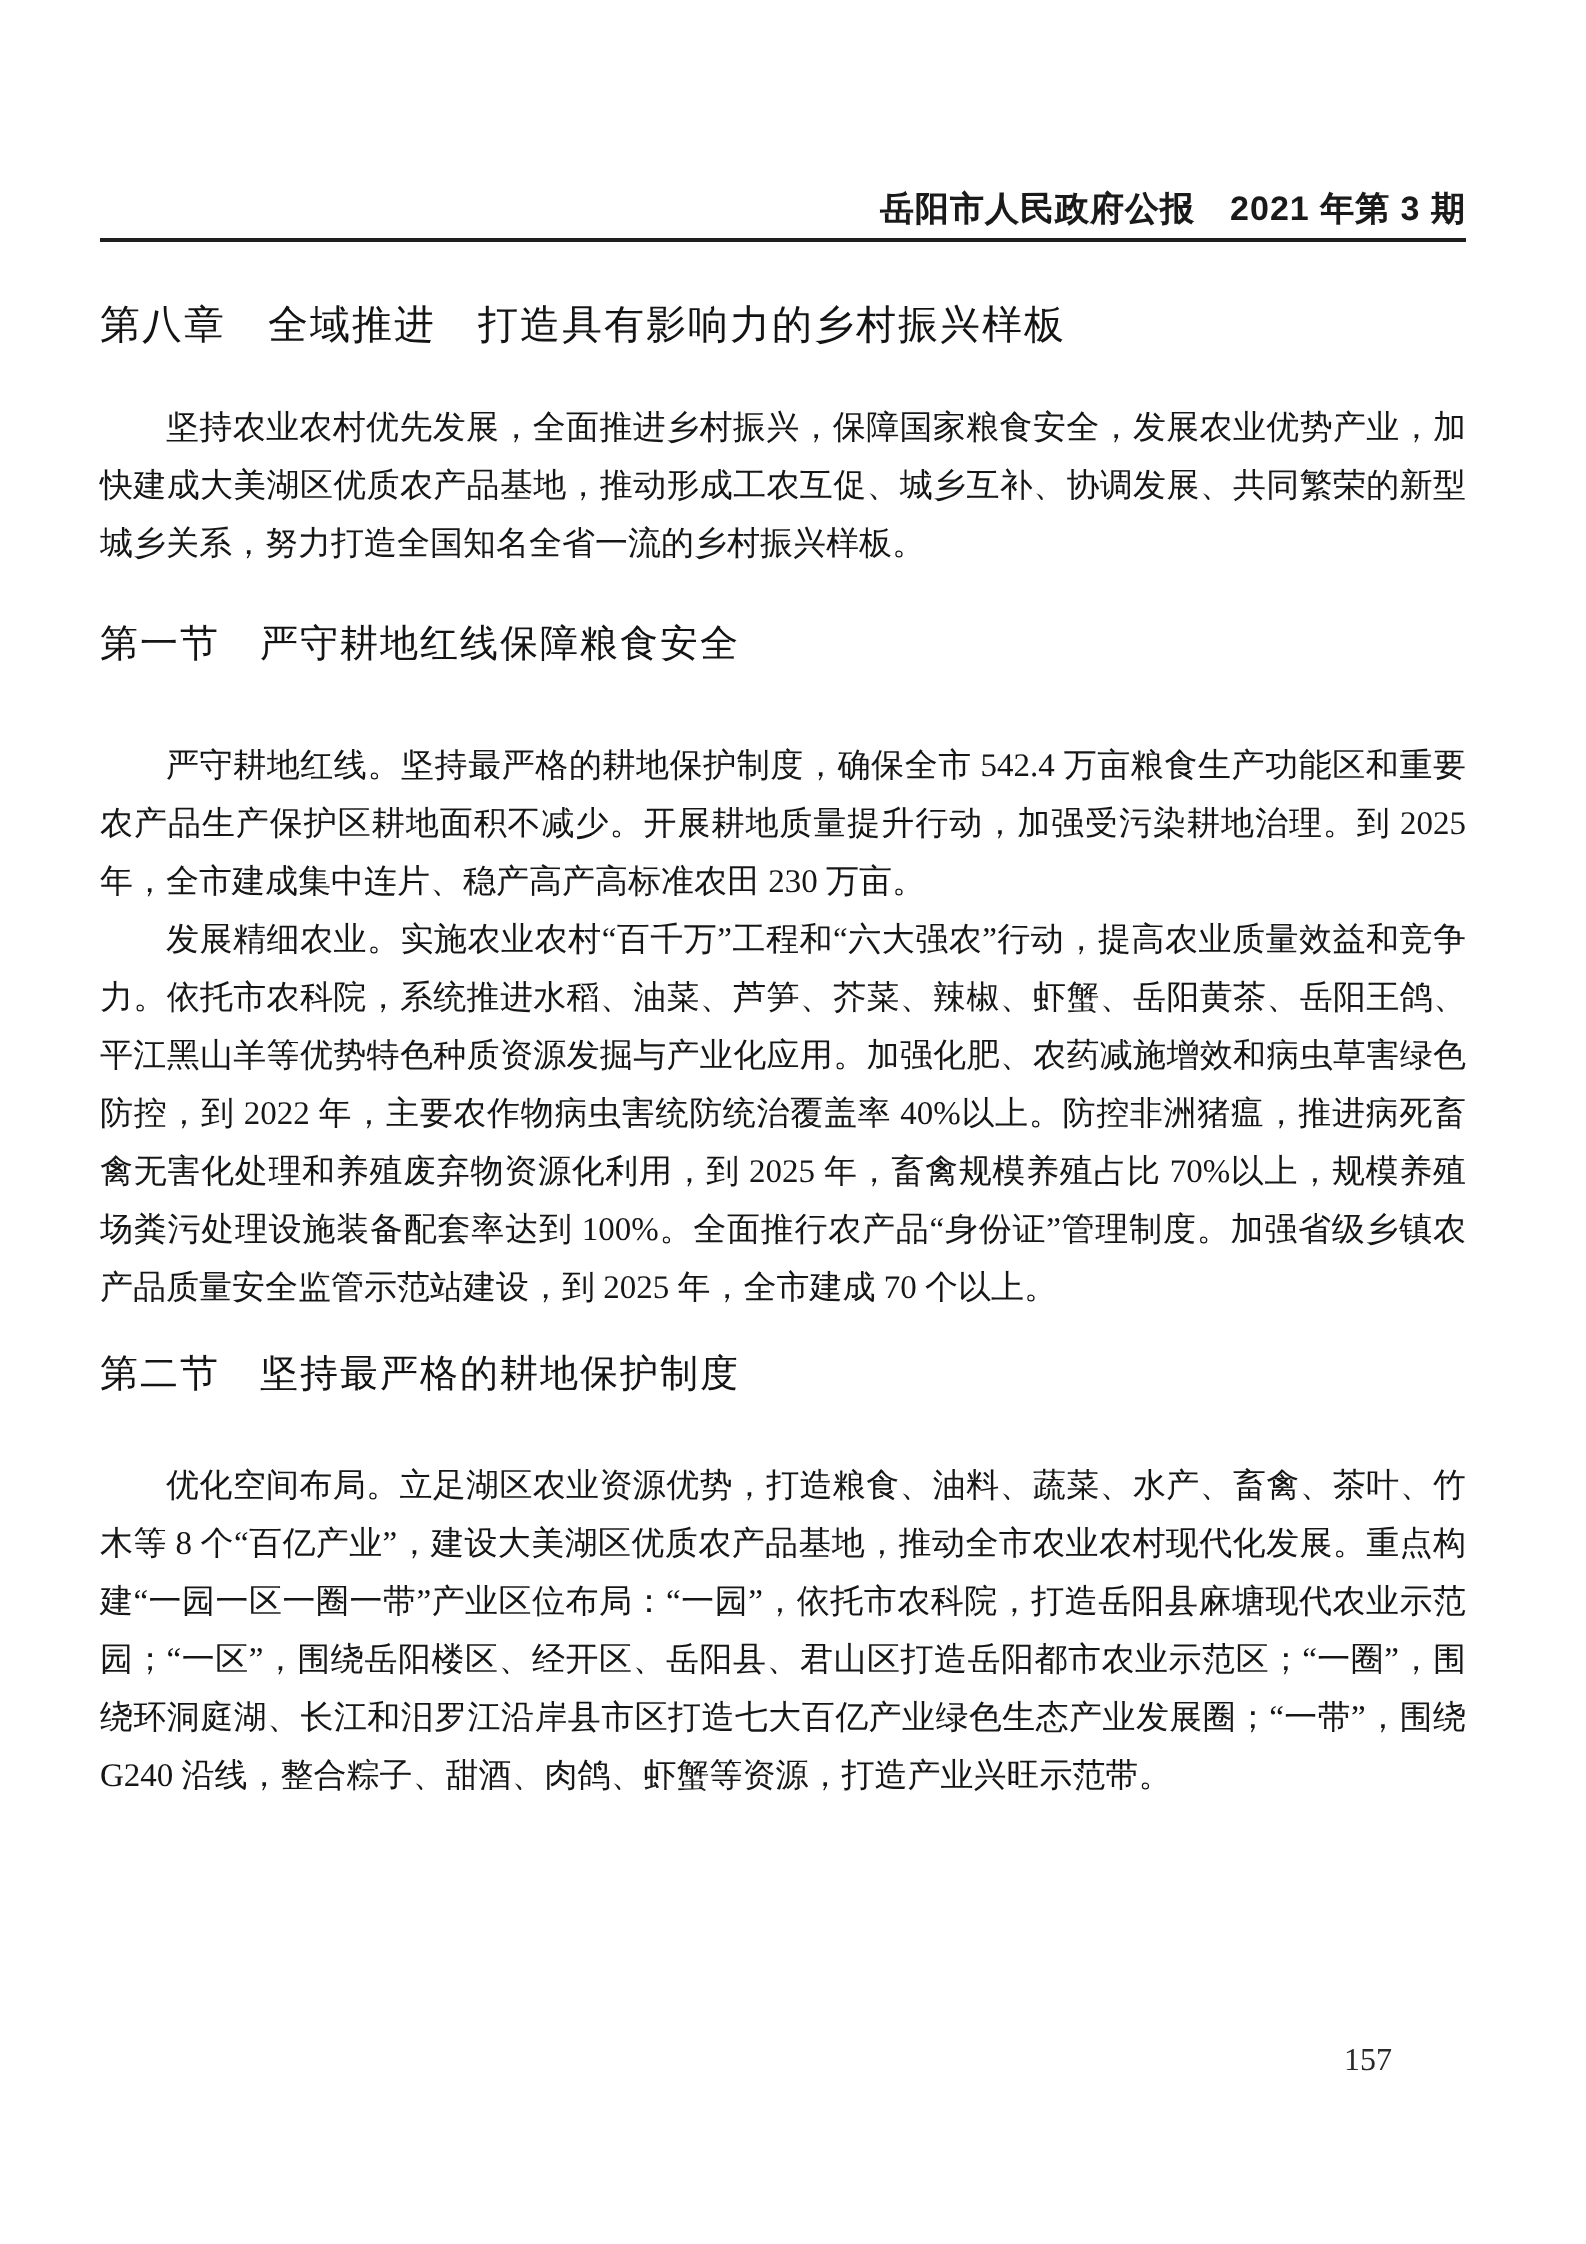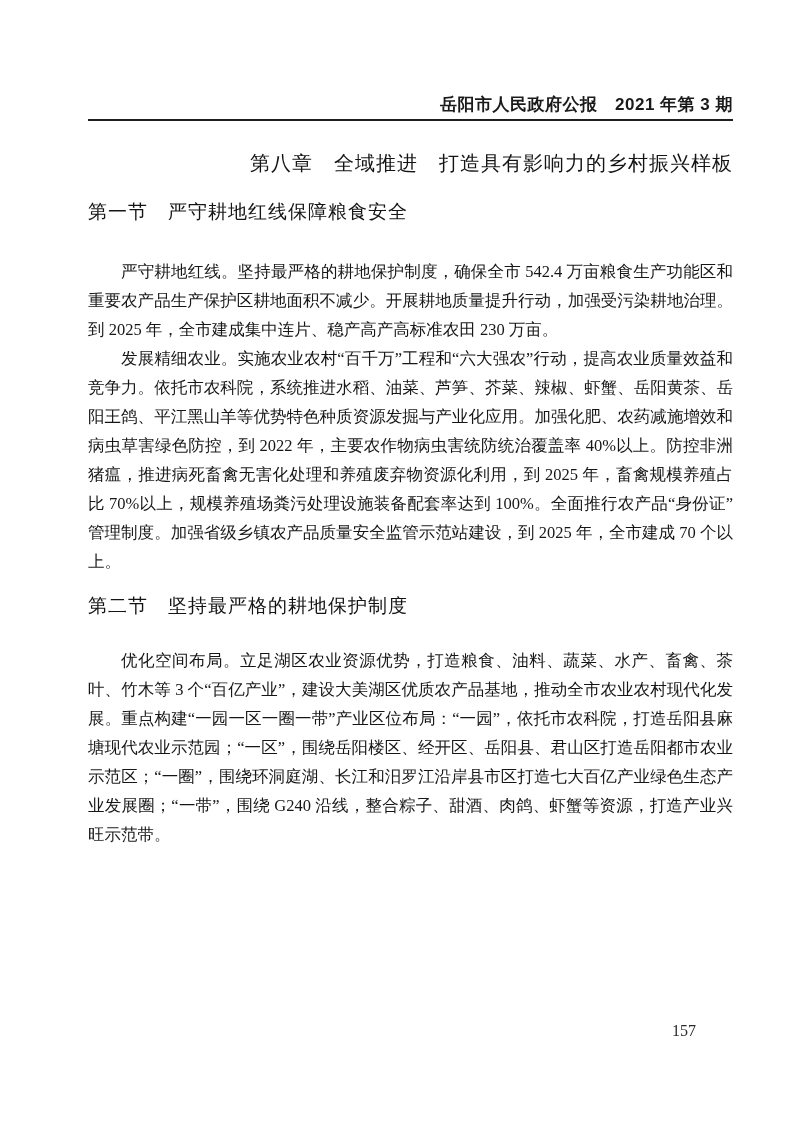--- a/index.html
+++ b/index.html
@@ -11,21 +11,21 @@
     width: 793px;
     height: 1122px;
     position: relative;
     overflow: hidden;
     font-family: "Liberation Serif", "DejaVu Serif", serif;
     color: #161616;
   }
   .sheet {
     position: absolute;
     top: 0; left: 0; right: 0; bottom: 0;
-    padding: 96px 60px 0 88px;
+    padding: 96px 60px 0 50px;
     box-sizing: border-box;
     background: #ffffff;
   }
   .running-header {
     text-align: right;
     font-family: "Liberation Sans", "DejaVu Sans", sans-serif;
     font-weight: 600;
     font-size: 17px;
     line-height: 18px;
     letter-spacing: 0.5px;
@@ -34,21 +34,21 @@
   }
   .header-rule {
     margin-top: 5px;
     height: 0;
     border-bottom: 2px solid #1f1f1f;
   }
   .chapter-title {
     margin: 30px 0 0 0;
     font-size: 20px;
     font-weight: 400;
-    text-align: right;
+    text-align: left;
     line-height: 24px;
     letter-spacing: 1px;
     color: #141414;
   }
   .para {
     margin: 0;
     font-size: 16.5px;
     line-height: 29px;
     text-align: justify;
     text-justify: inter-ideograph;
@@ -88,27 +88,28 @@
 <div class="sheet">
 
   <div class="running-header">
     <span>岳阳市人民政府公报　2021 年第 3 期</span>
   </div>
 
   <div class="header-rule"></div>
 
   <h1 class="chapter-title">第八章　全域推进　打造具有影响力的乡村振兴样板</h1>
 
+  <p class="para indent intro">坚持农业农村优先发展，全面推进乡村振兴，保障国家粮食安全，发展农业优势产业，加快建成大美湖区优质农产品基地，推动形成工农互促、城乡互补、协调发展、共同繁荣的新型城乡关系，努力打造全国知名全省一流的乡村振兴样板。</p>
 
   <h2 class="section-heading">第一节　严守耕地红线保障粮食安全</h2>
 
   <p class="para indent">严守耕地红线。坚持最严格的耕地保护制度，确保全市 542.4 万亩粮食生产功能区和重要农产品生产保护区耕地面积不减少。开展耕地质量提升行动，加强受污染耕地治理。到 2025 年，全市建成集中连片、稳产高产高标准农田 230 万亩。</p>
 
 
   <p class="para indent">发展精细农业。实施农业农村“百千万”工程和“六大强农”行动，提高农业质量效益和竞争力。依托市农科院，系统推进水稻、油菜、芦笋、芥菜、辣椒、虾蟹、岳阳黄茶、岳阳王鸽、平江黑山羊等优势特色种质资源发掘与产业化应用。加强化肥、农药减施增效和病虫草害绿色防控，到 2022 年，主要农作物病虫害统防统治覆盖率 40%以上。防控非洲猪瘟，推进病死畜禽无害化处理和养殖废弃物资源化利用，到 2025 年，畜禽规模养殖占比 70%以上，规模养殖场粪污处理设施装备配套率达到 100%。全面推行农产品“身份证”管理制度。加强省级乡镇农产品质量安全监管示范站建设，到 2025 年，全市建成 70 个以上。</p>
 
   <h2 class="section-heading section-2">第二节　坚持最严格的耕地保护制度</h2>
 
-  <p class="para indent">优化空间布局。立足湖区农业资源优势，打造粮食、油料、蔬菜、水产、畜禽、茶叶、竹木等 3 个“百亿产业”，建设大美湖区优质农产品基地，推动全市农业农村现代化发展。重点构建“一园一区一圈一带”产业区位布局：“一园”，依托市农科院，打造岳阳县麻塘现代农业示范园；“一区”，围绕岳阳楼区、经开区、岳阳县、君山区打造岳阳都市农业示范区；“一圈”，围绕环洞庭湖、长江和汨罗江沿岸县市区打造七大百亿产业绿色生态产业发展圈；“一带”，围绕 G240 沿线，整合粽子、甜酒、肉鸽、虾蟹等资源，打造产业兴旺示范带。</p>
+  <p class="para indent">优化空间布局。立足湖区农业资源优势，打造粮食、油料、蔬菜、水产、畜禽、茶叶、竹木等 8 个“百亿产业”，建设大美湖区优质农产品基地，推动全市农业农村现代化发展。重点构建“一园一区一圈一带”产业区位布局：“一园”，依托市农科院，打造岳阳县麻塘现代农业示范园；“一区”，围绕岳阳楼区、经开区、岳阳县、君山区打造岳阳都市农业示范区；“一圈”，围绕环洞庭湖、长江和汨罗江沿岸县市区打造七大百亿产业绿色生态产业发展圈；“一带”，围绕 G240 沿线，整合粽子、甜酒、肉鸽、虾蟹等资源，打造产业兴旺示范带。</p>
 
   <div class="page-number">157</div>
 
 </div>
 
 </body></html>

